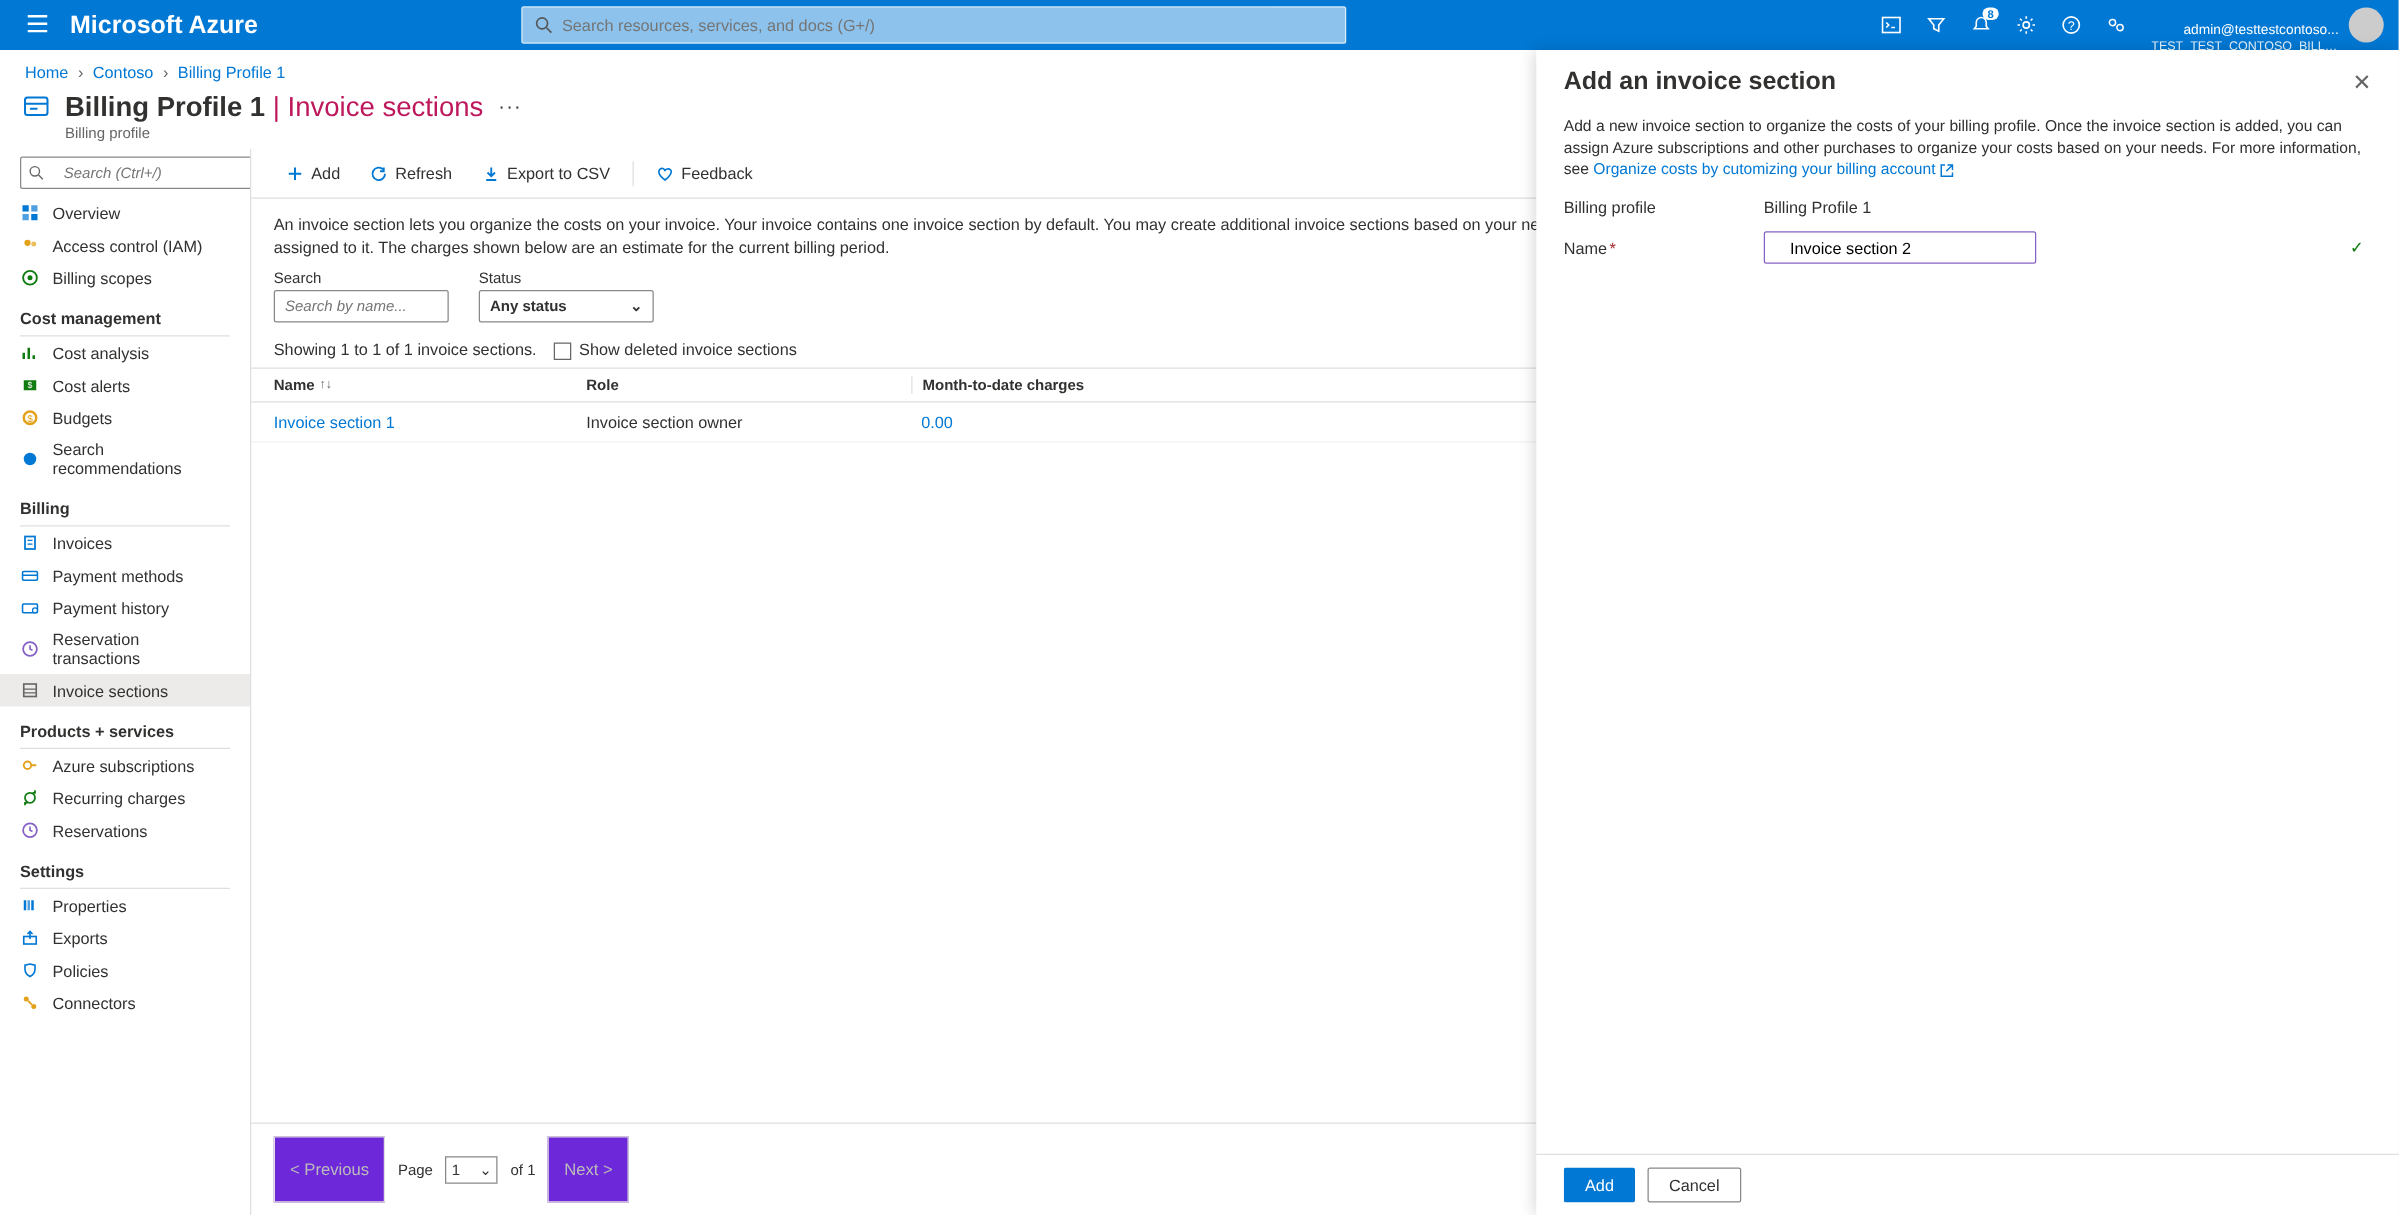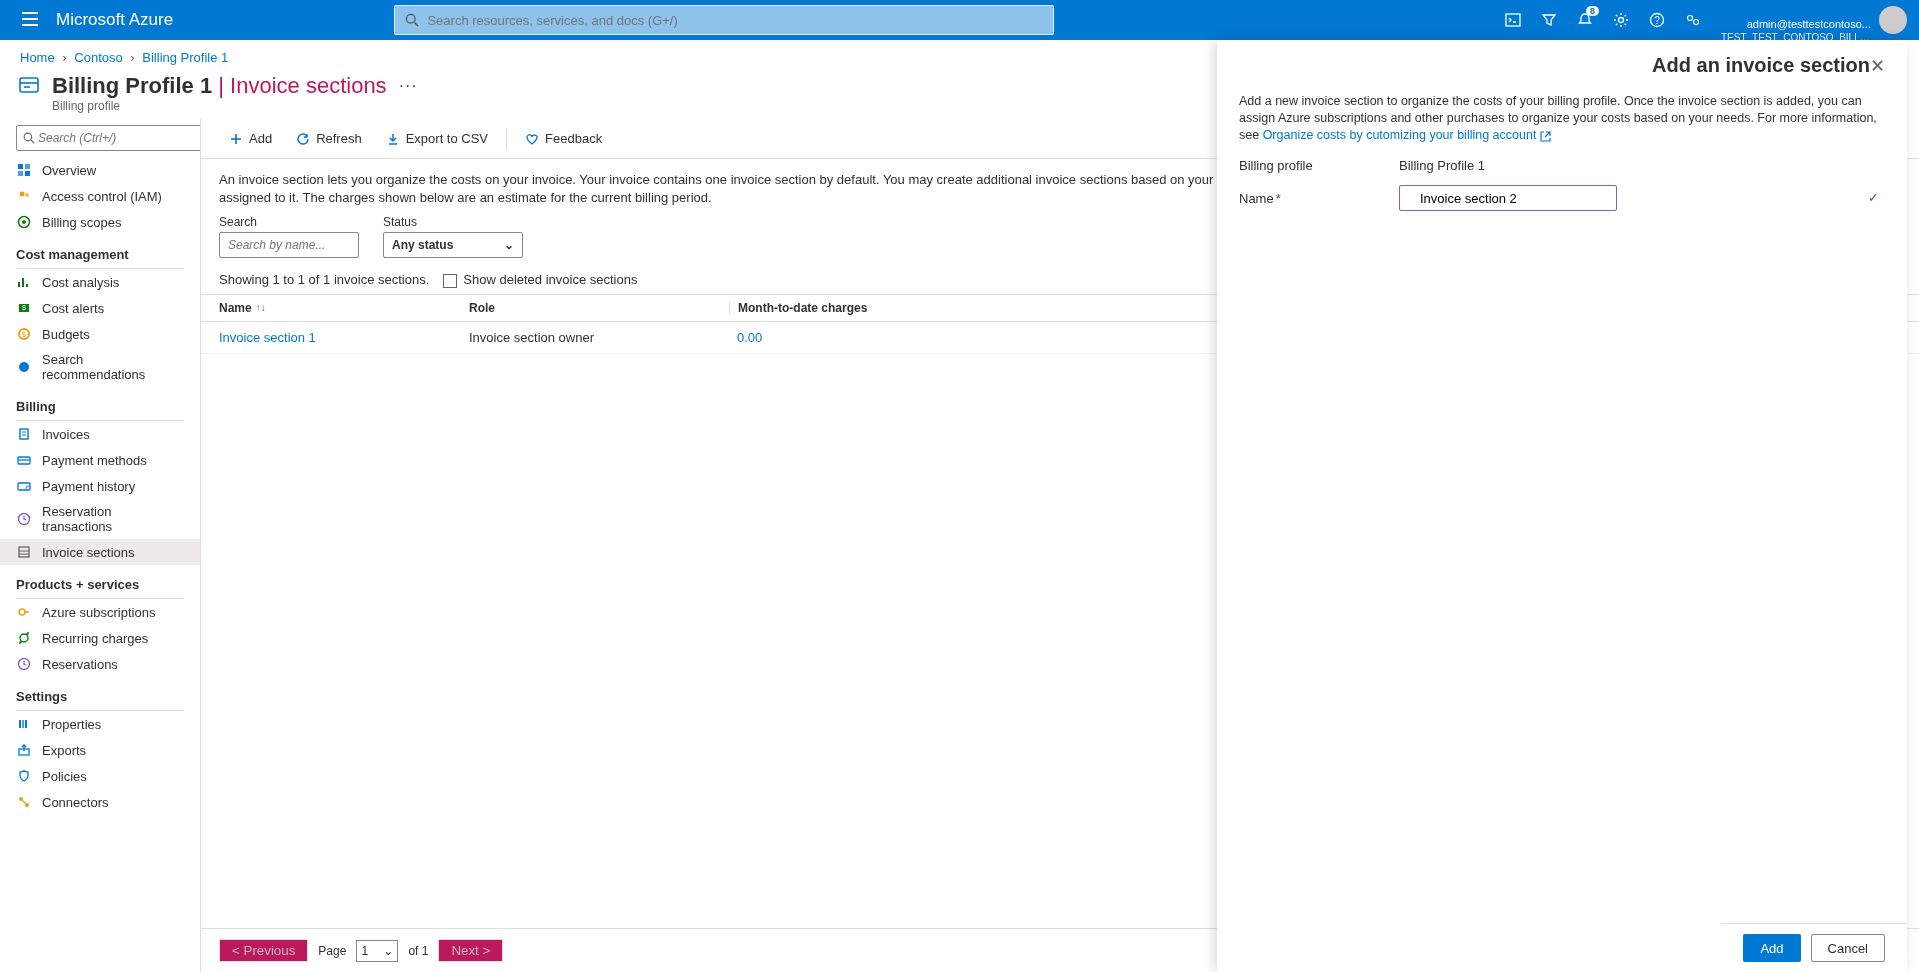--- a/index.html
+++ b/index.html
@@ -1,20 +1,20 @@
 <!DOCTYPE html>
 <html><head>
 <meta charset="utf-8">
 <style>
 * { box-sizing: border-box; margin: 0; padding: 0; }
 body { font-family: 'Segoe UI', Tahoma, sans-serif; font-size: 13px; color: #323130; background: #fff; overflow: hidden; }
 .top-bar { height: 40px; background: #0078d4; display: flex; align-items: center; padding: 0 12px; color: #fff; }
 .hamburger { cursor: pointer; padding: 0 10px; }
 .hamburger svg { fill: #fff; }
-.brand { font-size: 17px; font-weight: 400; margin-left: 8px; }
+.brand { font-size: 20px; font-weight: 700; margin-left: 8px; }
 .search-global { flex: 0 0 660px; margin: 0 auto; background: rgba(255,255,255,0.55); border-radius: 2px; height: 30px; display: flex; align-items: center; padding: 0 10px; color: #333; border:1px solid rgba(255,255,255,0.7);}
 .search-global svg { fill: #555; }
 .search-global input { background: transparent; border: none; outline: none; margin-left: 8px; flex: 1; font-size: 13px; color:#333;}
 .top-icons { display: flex; align-items: center; gap: 4px; margin-left: auto; }
 .top-icon { width: 32px; height: 32px; display: flex; align-items: center; justify-content: center; cursor: pointer; position: relative; }
 .top-icon svg { fill: #fff; }
 .badge { position: absolute; top: 2px; right: 2px; background: #fff; color: #0078d4; font-size: 9px; border-radius: 8px; padding: 0 4px; font-weight:600;}
 .user-block { display: flex; align-items: center; margin-left: 8px; cursor: pointer; }
 .user-text { text-align: right; font-size: 11px; line-height: 13px; max-width:150px; overflow:hidden;}
 .user-text .u1 { white-space: nowrap; overflow: hidden; text-overflow: ellipsis; margin-top: 21px; }
@@ -29,21 +29,21 @@
 .page-icon { width: 26px; height: 26px; margin-right: 10px; display:flex; align-items:center; justify-content:center;}
 .page-title { font-size: 22px; font-weight: 600; }
 .page-title .sub { font-weight: 400; color: #be185d; }
 .page-sub { font-size: 12px; color: #666; padding-left: 52px; margin-top:-2px; margin-bottom:6px;}
 .ellipsis-btn { margin-left: 12px; cursor: pointer; color:#333; font-size:16px; letter-spacing:1px;}
 .content-row { display: flex; flex: 1; min-height: 0; }
 .side-nav { width: 200px; border-right: none; padding: 0 0 10px 0; overflow-y: auto; }
 .side-search-row { display:flex; align-items:center; padding: 6px 8px 6px 16px;}
 .side-search { flex:1; height: 26px; border: 1px solid #8a8886; border-radius:2px; display: flex; align-items: center; padding: 0 6px; }
 .side-search svg { fill: #666; }
-.side-search input { border: none; outline: none; margin-left: 3px; font-size: 12px; flex: 1; font-style:italic; color:#000000;}
+.side-search input { border: none; outline: none; margin-left: 16px; font-size: 12px; flex: 1; font-style:italic; color:#000000;}
 .nav-item { display: flex; align-items: center; padding: 5px 16px; cursor: pointer; font-size: 13px; gap: 10px; }
 .nav-item.active { background: #edebe9; }
 .nav-group { padding: 12px 16px 4px 16px; font-weight: 600; font-size: 13px; color: #323130; }
 .nav-divider { border-top:1px solid #e1dfdd; margin: 2px 16px 0 16px;}
 .ni-icon { width:16px; height:16px; display:flex; align-items:center; justify-content:center; flex-shrink:0;}
 .main-panel { flex: 1; display: flex; flex-direction: column; min-width: 0; border-left:1px solid #e1dfdd;}
 .toolbar { display: flex; align-items: center; padding: 8px 18px; gap: 4px; border-bottom: 1px solid #e1dfdd; }
 .tb-btn { display: flex; align-items: center; gap: 6px; padding: 4px 10px; cursor: pointer; color: #323130; font-size:13px;}
 .tb-btn svg { fill: #0078d4; }
 .tb-btn .txt { }
@@ -57,24 +57,24 @@
 .count-row { padding: 4px 18px 6px 18px; font-size: 13px; display:flex; align-items:center; gap:14px;}
 .chk { width:14px; height:14px; border:1px solid #666; display:inline-block; margin-right:6px; vertical-align:middle;}
 .table-hdr { display: flex; border-top: 1px solid #e1dfdd; border-bottom: 1px solid #e1dfdd; padding: 6px 18px; font-size: 12px; font-weight:600;}
 .col-name { flex: 0 0 250px; display:flex; align-items:center; gap:4px;}
 .col-role { flex: 0 0 260px; }
 .col-charges { flex: 0 0 160px; border-left:1px solid #e1dfdd; padding-left:8px;}
 .table-row { display: flex; padding: 8px 18px; font-size: 13px; border-bottom:1px solid #f3f2f1;}
 .table-row a { color: #0078d4; text-decoration: none; }
 .table-row .charges { color:#0078d4;}
 .pager { border-top:1px solid #e1dfdd; padding:10px 18px; display:flex; align-items:center; gap:10px; font-size:12px; margin-top:auto;}
-.pg-btn { border:1px solid #e1dfdd; padding:3px 12px; background:#be185d; cursor:pointer; color:#666;}
+.pg-btn { border:1px solid #e1dfdd; padding:18px 12px; background:#6d28d9; cursor:pointer; color:#666;}
 .pg-btn.disabled { color:#bbb;}
 .pg-select { border:1px solid #8a8886; height:22px; width:42px; display:flex; align-items:center; justify-content:space-between; padding:0 4px; font-size:12px;}
-.flyout { position: absolute; top: 0; right: 12px; bottom: 0; width: 690px; background: #fff; box-shadow: -3px 0 12px rgba(0,0,0,0.15); display:flex; flex-direction:column; z-index:20;align-items:flex-end;}
+.flyout { position: absolute; top: 0; right: 0; bottom: 0; width: 690px; background: #fff; box-shadow: -3px 0 12px rgba(0,0,0,0.15); display:flex; flex-direction:column; z-index:20;}
 .fly-hdr { display:flex; align-items:center; justify-content:space-between; padding: 14px 22px 6px 22px;}
 .fly-hdr h2 { font-size: 20px; font-weight:600;}
 .close-btn { cursor:pointer; font-size:18px; color:#666;}
 .fly-body { padding: 0 22px; flex:1; overflow-y:auto;}
 .fly-desc { font-size:12.5px; color:#323130; line-height:17px; margin:10px 0 14px 0;}
 .fly-desc a { color:#0078d4; text-decoration:none;}
 .ext-link-icon { display:inline-block; width:11px; height:11px; vertical-align:middle;}
 .form-row { display:flex; align-items:center; margin-bottom:12px; font-size:13px;}
 .form-row .lbl { width:160px; color:#323130;}
 .form-row .req { color:#a4262c; margin-left:2px;}

